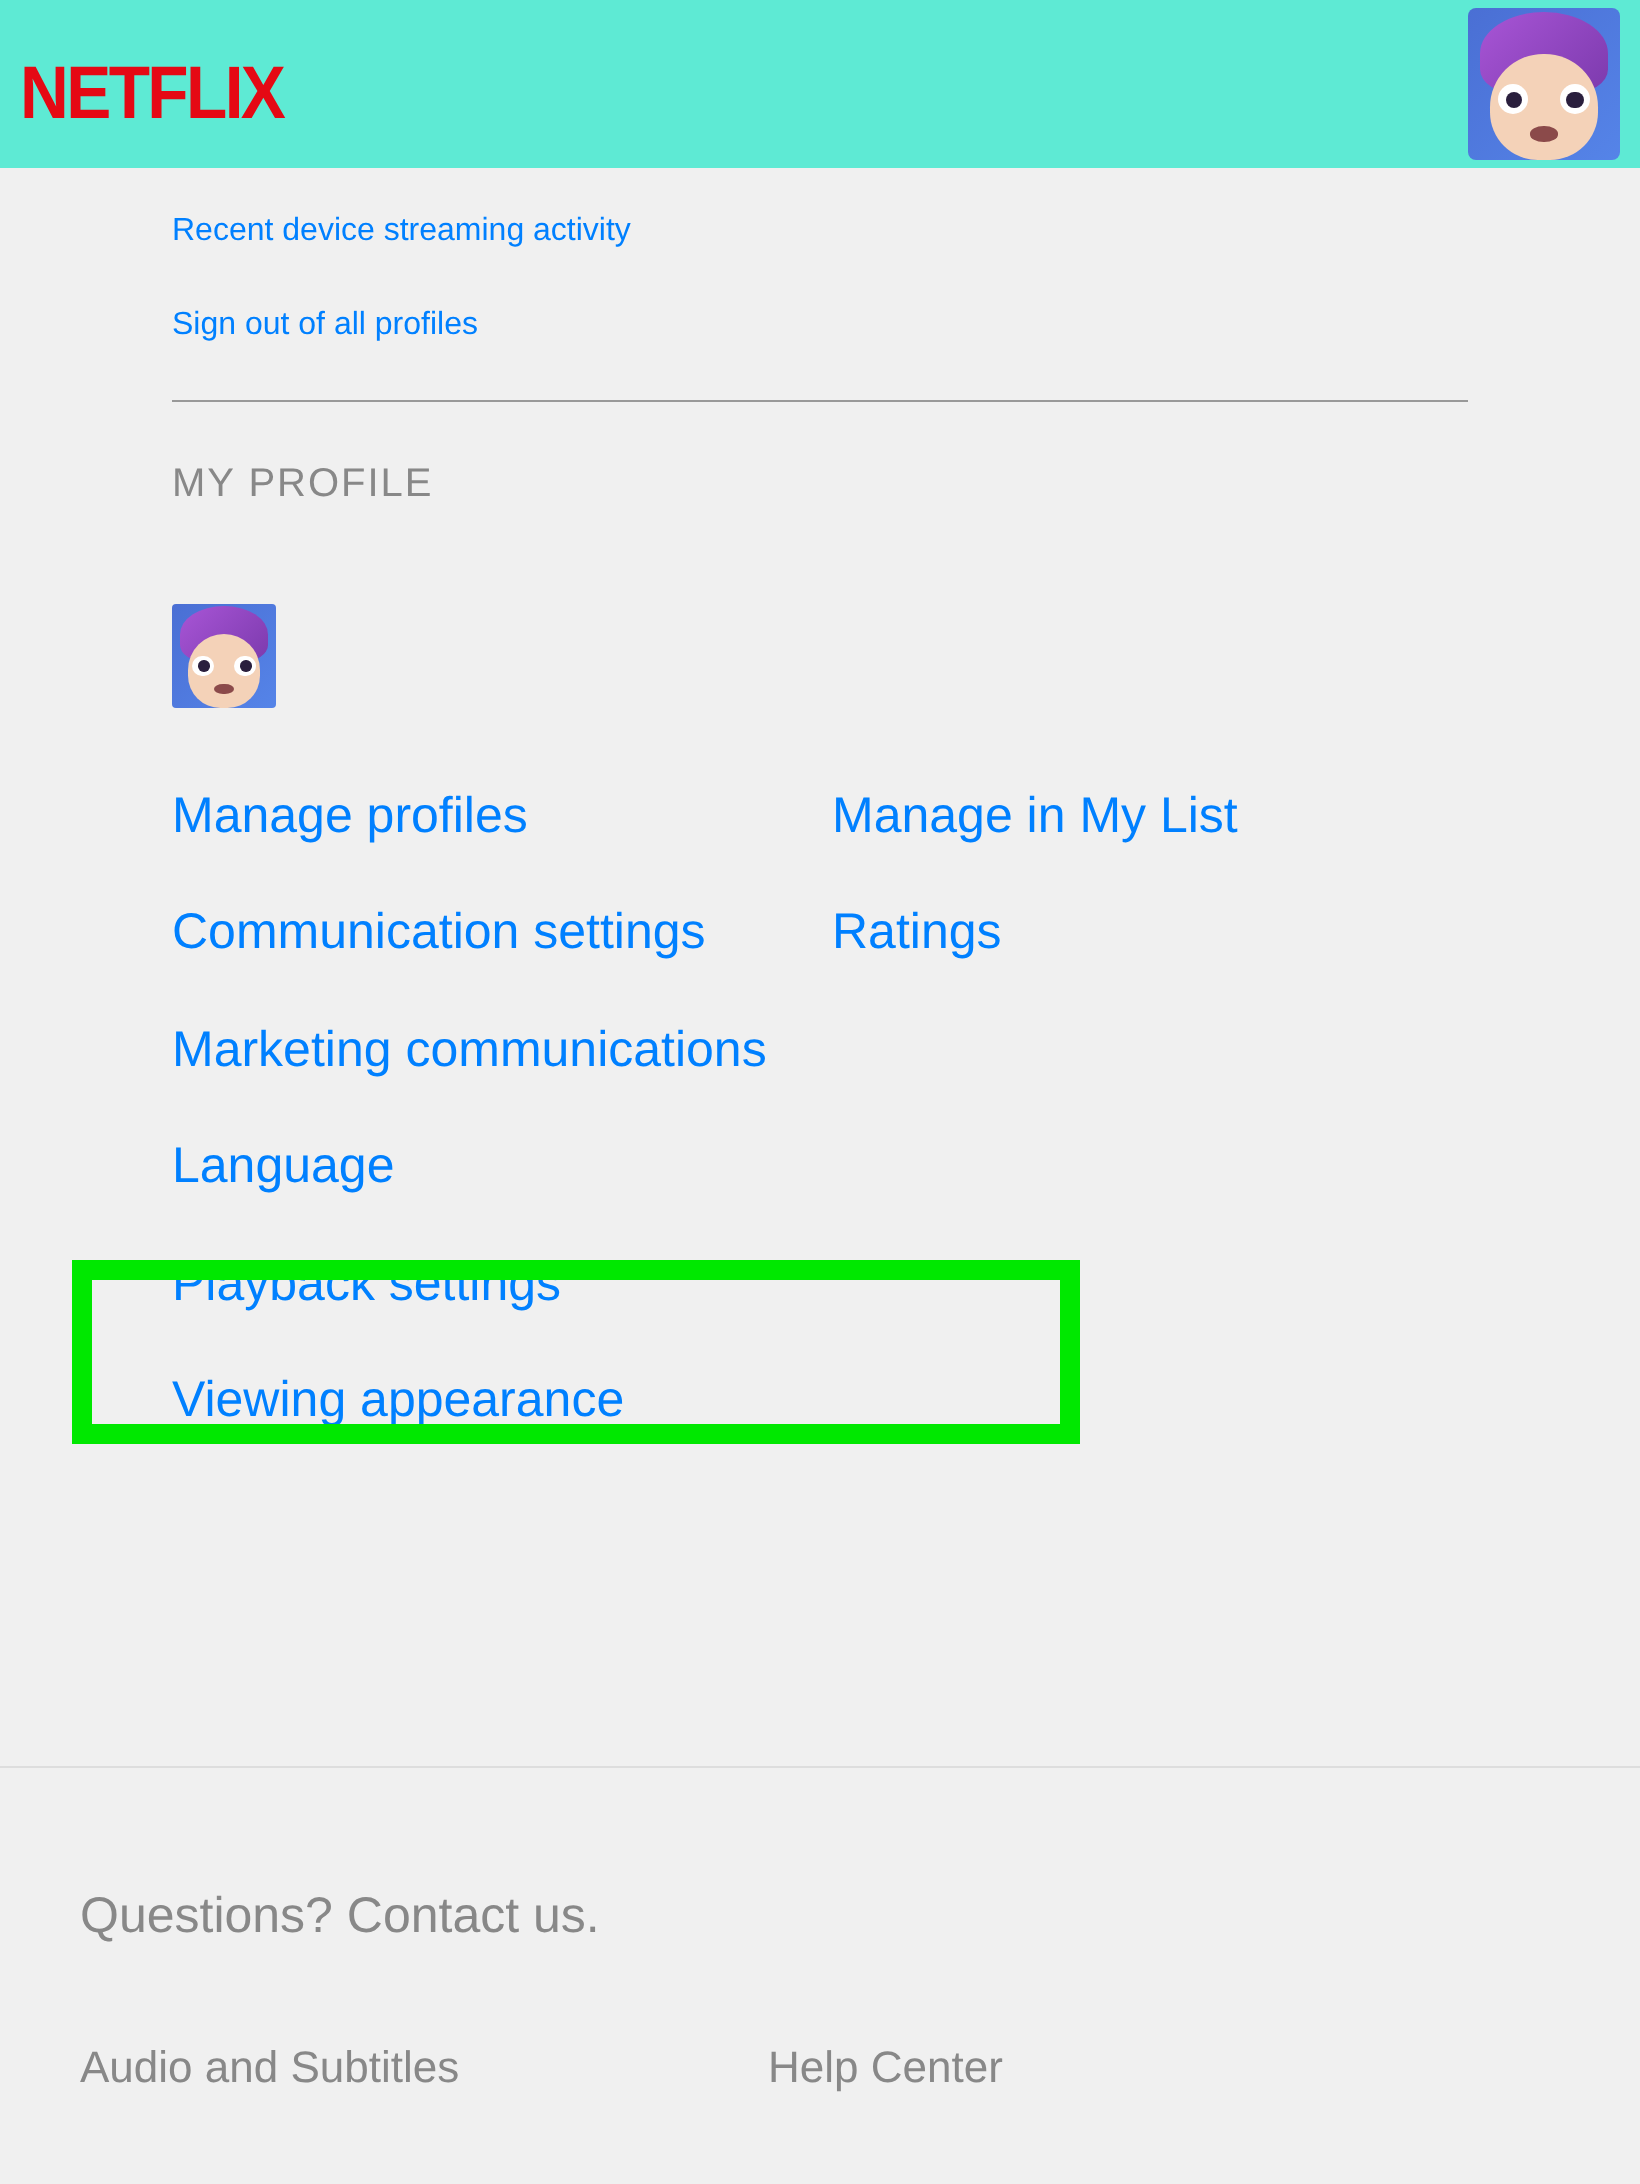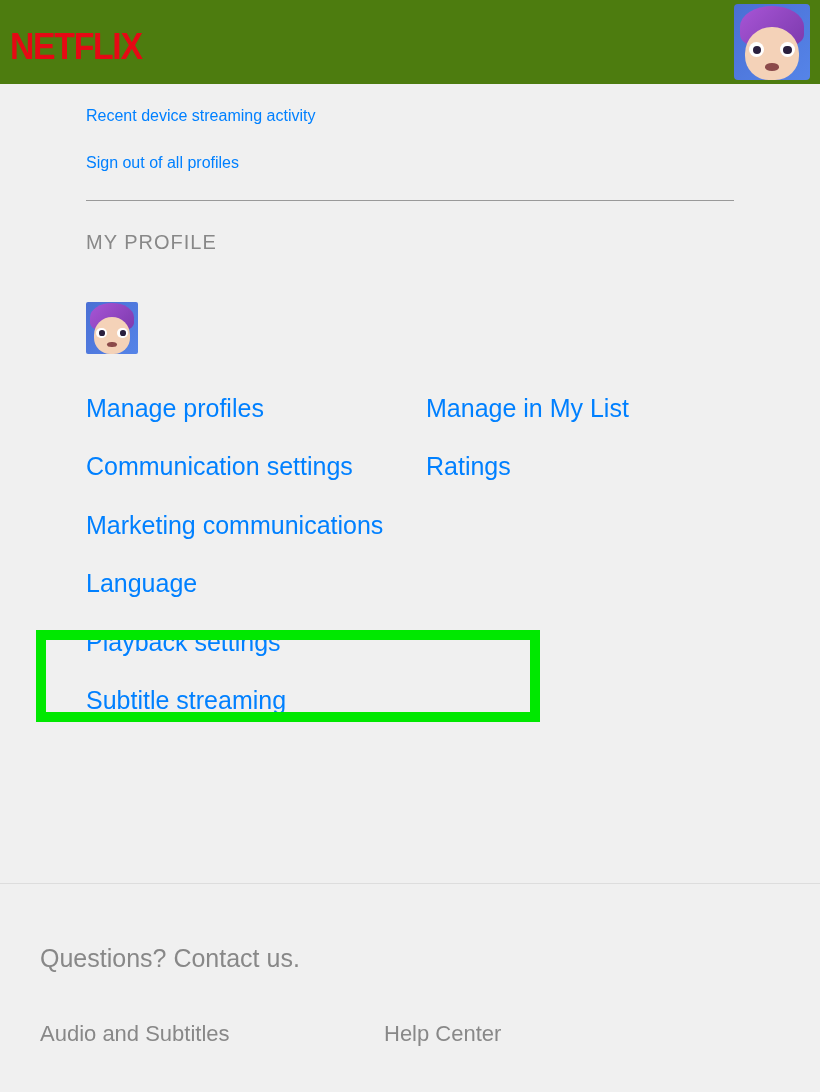--- a/index.html
+++ b/index.html
@@ -11,21 +11,21 @@
     body {
       font-family: -apple-system, BlinkMacSystemFont, 'Helvetica Neue', Helvetica, Arial, sans-serif;
       background: #f0f0f0;
       width: 820px;
       height: 1092px;
       overflow: hidden;
       position: relative;
     }
     
     .header {
-      background: #4d7c0f;
+      background: #5eead4;
       height: 84px;
       display: flex;
       align-items: center;
       justify-content: space-between;
       padding: 0 10px;
       position: relative;
     }
     
     .netflix-logo {
       width: 200px;
@@ -132,21 +132,21 @@
       height: 52px;
       background: linear-gradient(135deg, #4a6fd4 0%, #5584e8 100%);
       border-radius: 2px;
       position: relative;
       overflow: hidden;
       margin-bottom: 38px;
     }
     
     .profile-links {
       display: flex;
-      gap: 16px;
+      gap: 6px;
     }
     
     .profile-column {
       display: flex;
       flex-direction: column;
     }
     
     .profile-column-left {
       width: 324px;
     }
@@ -246,21 +246,21 @@
     <div class="avatar-mouth"></div>
   </div>
 
   <div class="profile-links">
     <div class="profile-column profile-column-left">
       <a class="profile-link" href="#">Manage profiles</a>
       <a class="profile-link" href="#">Communication settings</a>
       <a class="profile-link" href="#">Marketing communications</a>
       <a class="profile-link" href="#">Language</a>
       <a class="profile-link" href="#">Playback settings</a>
-      <a class="profile-link" href="#">Subtitle streaming</a>
+      <a class="profile-link" href="#">Viewing appearance</a>
     </div>
     <div class="profile-column">
       <a class="profile-link" href="#">Manage in My List</a>
       <a class="profile-link" href="#">Ratings</a>
     </div>
   </div>
 </div>
 
 <div class="highlight-box"></div>
 

